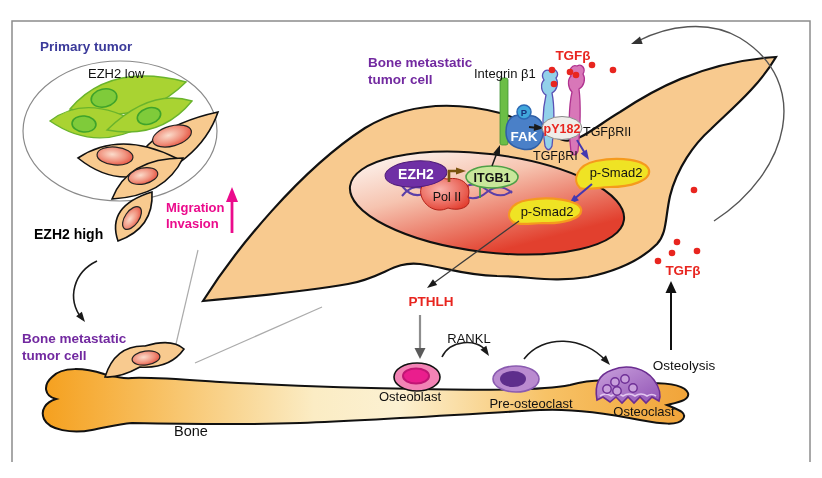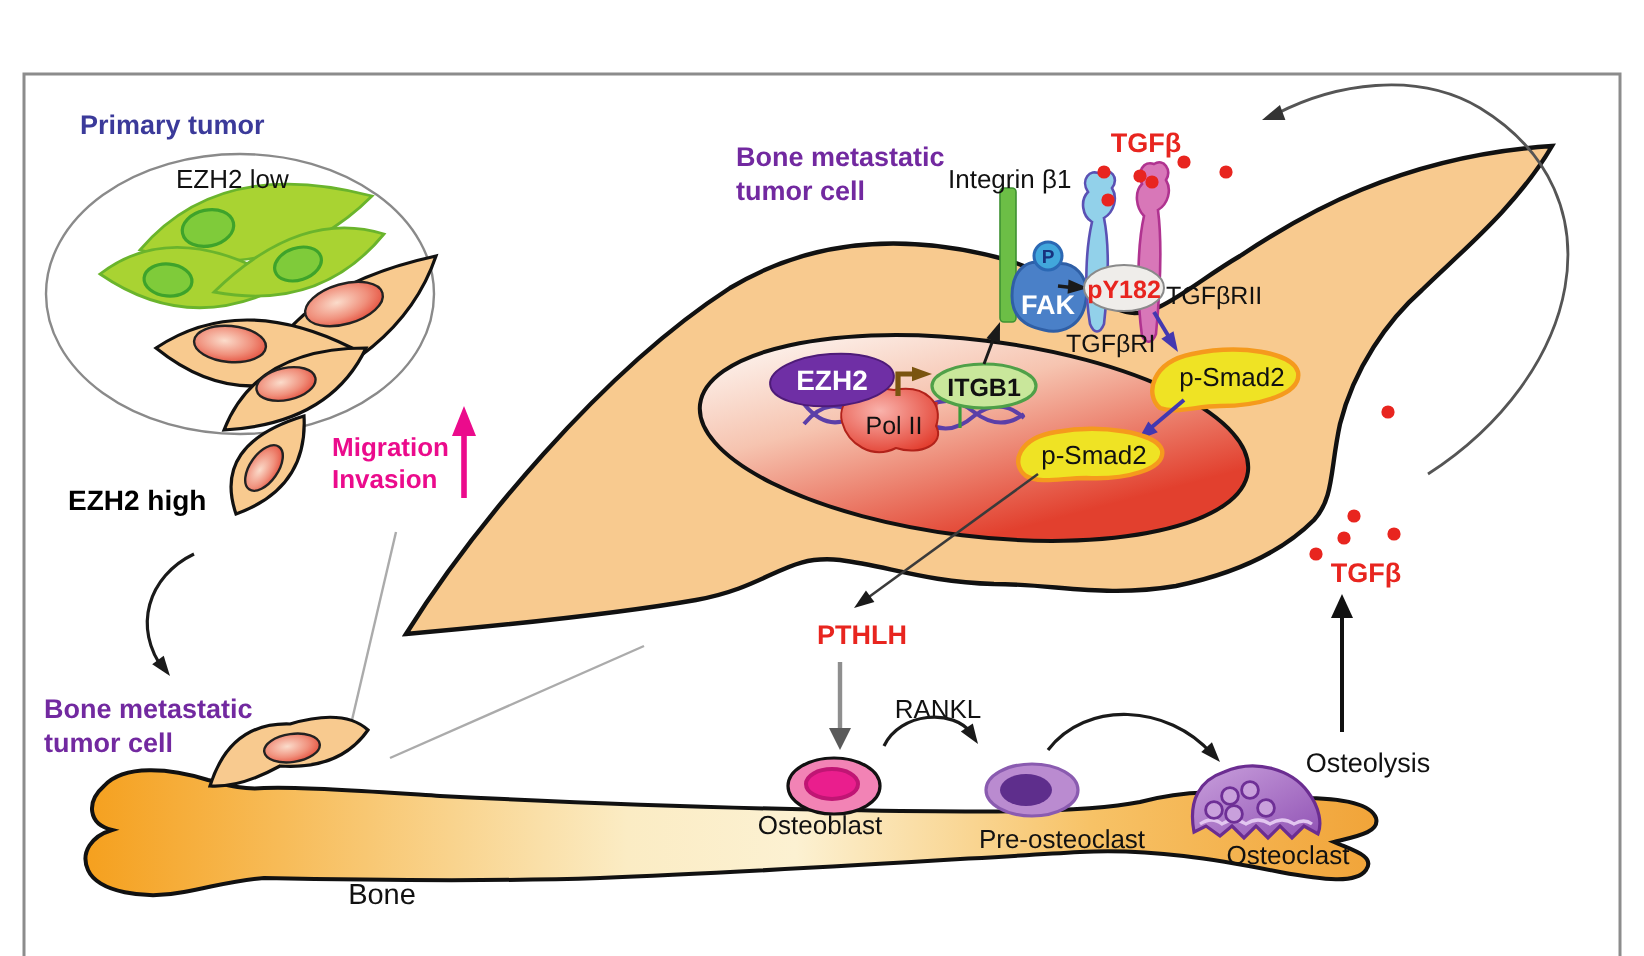--- a/index.html
+++ b/index.html
@@ -1,16 +1,16 @@
 <!DOCTYPE html>
 <html style="--accent_magenta: #EB0B8C; --purple_label: #7229A0; --blue_label: #3B3A9A; --red_signal: #E8251F; --cell_tan: #F8CA8F; --green_cell: #A9D332; --green_cell_nucleus: #7FCB3A; --ezh2_purple: #6F2FA5; --itgb1_green: #C9E79B; --integrin_green: #6CBE46; --fak_blue: #4A80C8; --phospho_blue: #41A7DC; --receptor1_blue: #92D1EA; --receptor2_pink: #D877B8; --smad_yellow: #EFE324; --smad_orange_border: #F59A1D; --osteoblast_pink: #F283B5; --osteoblast_core: #EA1E8D; --preosteoclast_purple: #BA8BD0; --preosteoclast_nucleus: #5E2E8C; --osteoclast_purple: #AA6FC4; --arrow_blue: #4338B0; --arrow_brown: #7A540F;"><head>
 <meta charset="utf-8">
 <style>
   html,body{margin:0;padding:0;background:#fff;}
-  .stage{width:822px;height:462px;position:relative;background:#b91c1c;margin-top:16px;}
+  .stage{width:822px;height:462px;position:relative;background:#b91c1c;}
   svg{display:block;}
   .t{font-family:"Liberation Sans","DejaVu Sans",sans-serif;}
   
   .dot{fill:var(--red_signal);}
   .c-tan{fill:var(--cell_tan);stroke:#111;stroke-width:1.6;}
   .bigcell{fill:var(--cell_tan);stroke:#111;stroke-width:2.2;}
   .c-green{fill:var(--green_cell);stroke:#6AB42C;stroke-width:1.4;}
   .gnuc{fill:var(--green_cell_nucleus);stroke:#3EA32B;stroke-width:1.6;}
   .ezh2{fill:var(--ezh2_purple);stroke:#4E1B78;stroke-width:1;}
   .itgb1{fill:var(--itgb1_green);stroke:#4FA048;stroke-width:1.6;}

